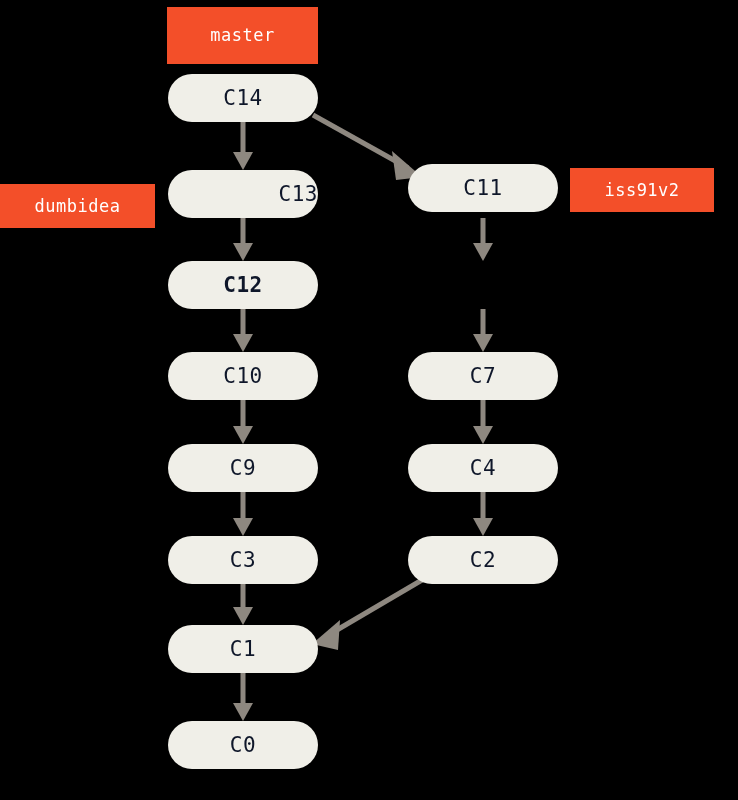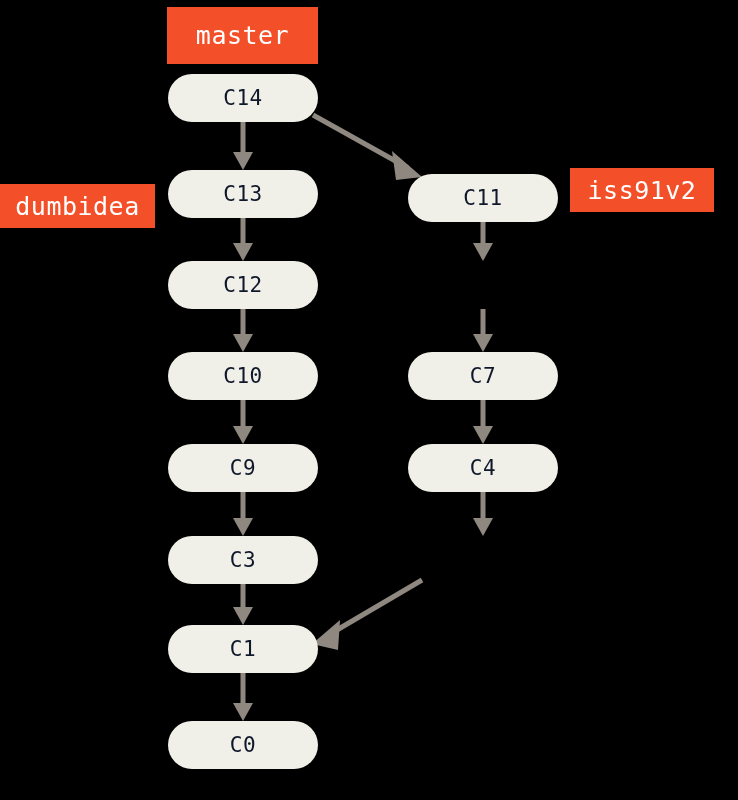--- a/index.html
+++ b/index.html
@@ -48,21 +48,21 @@
   .branch-tag {
     position: absolute;
     background: #f34f29;
     display: flex;
     align-items: center;
     justify-content: center;
     box-sizing: border-box;
   }
   .branch-tag-label {
     font-family: "DejaVu Sans Mono", "Liberation Mono", monospace;
-    font-size: 25px;
+    font-size: 17px;
     color: #ffffff;
     letter-spacing: 0.5px;
     line-height: 1;
     user-select: none;
   }
 </style>
 </head>
 <body>
 
 <div id="canvas">
@@ -134,45 +134,48 @@
     <span class="branch-tag-label">dumbidea</span>
   </div>
 
   <div class="branch-tag" style="left:570px; top:168px; width:144px; height:44px;">
     <span class="branch-tag-label">iss91v2</span>
   </div>
 
   <div class="commit-node" style="left:168px; top:74px;">
     <span class="commit-label">C14</span>
   </div>
-  <div class="commit-node" style="left:168px; top:170px;">
+  <div class="commit-node" style="left:168px; top:170px;justify-content:flex-end;">
     <span class="commit-label">C13</span>
   </div>
-  <div class="commit-node" style="left:168px; top:261px;">
+  <div class="commit-node" style="left:168px; top:261px;font-weight:bold;">
     <span class="commit-label">C12</span>
   </div>
   <div class="commit-node" style="left:168px; top:352px;text-align:right;">
     <span class="commit-label">C10</span>
   </div>
   <div class="commit-node" style="left:168px; top:444px;">
     <span class="commit-label">C9</span>
   </div>
   <div class="commit-node" style="left:168px; top:536px;">
     <span class="commit-label">C3</span>
   </div>
   <div class="commit-node" style="left:168px; top:625px;">
     <span class="commit-label">C1</span>
   </div>
   <div class="commit-node" style="left:168px; top:721px;">
     <span class="commit-label">C0</span>
   </div>
 
-  <div class="commit-node" style="left:408px; top:174px;">
+  <div class="commit-node" style="left:408px; top:164px;">
     <span class="commit-label">C11</span>
   </div>
   <div class="commit-node" style="left:408px; top:352px;">
     <span class="commit-label">C7</span>
   </div>
   <div class="commit-node" style="left:408px; top:444px;">
     <span class="commit-label">C4</span>
   </div>
+  <div class="commit-node" style="left:408px; top:536px;">
+    <span class="commit-label">C2</span>
+  </div>
 
 </div>
 
 </body></html>

